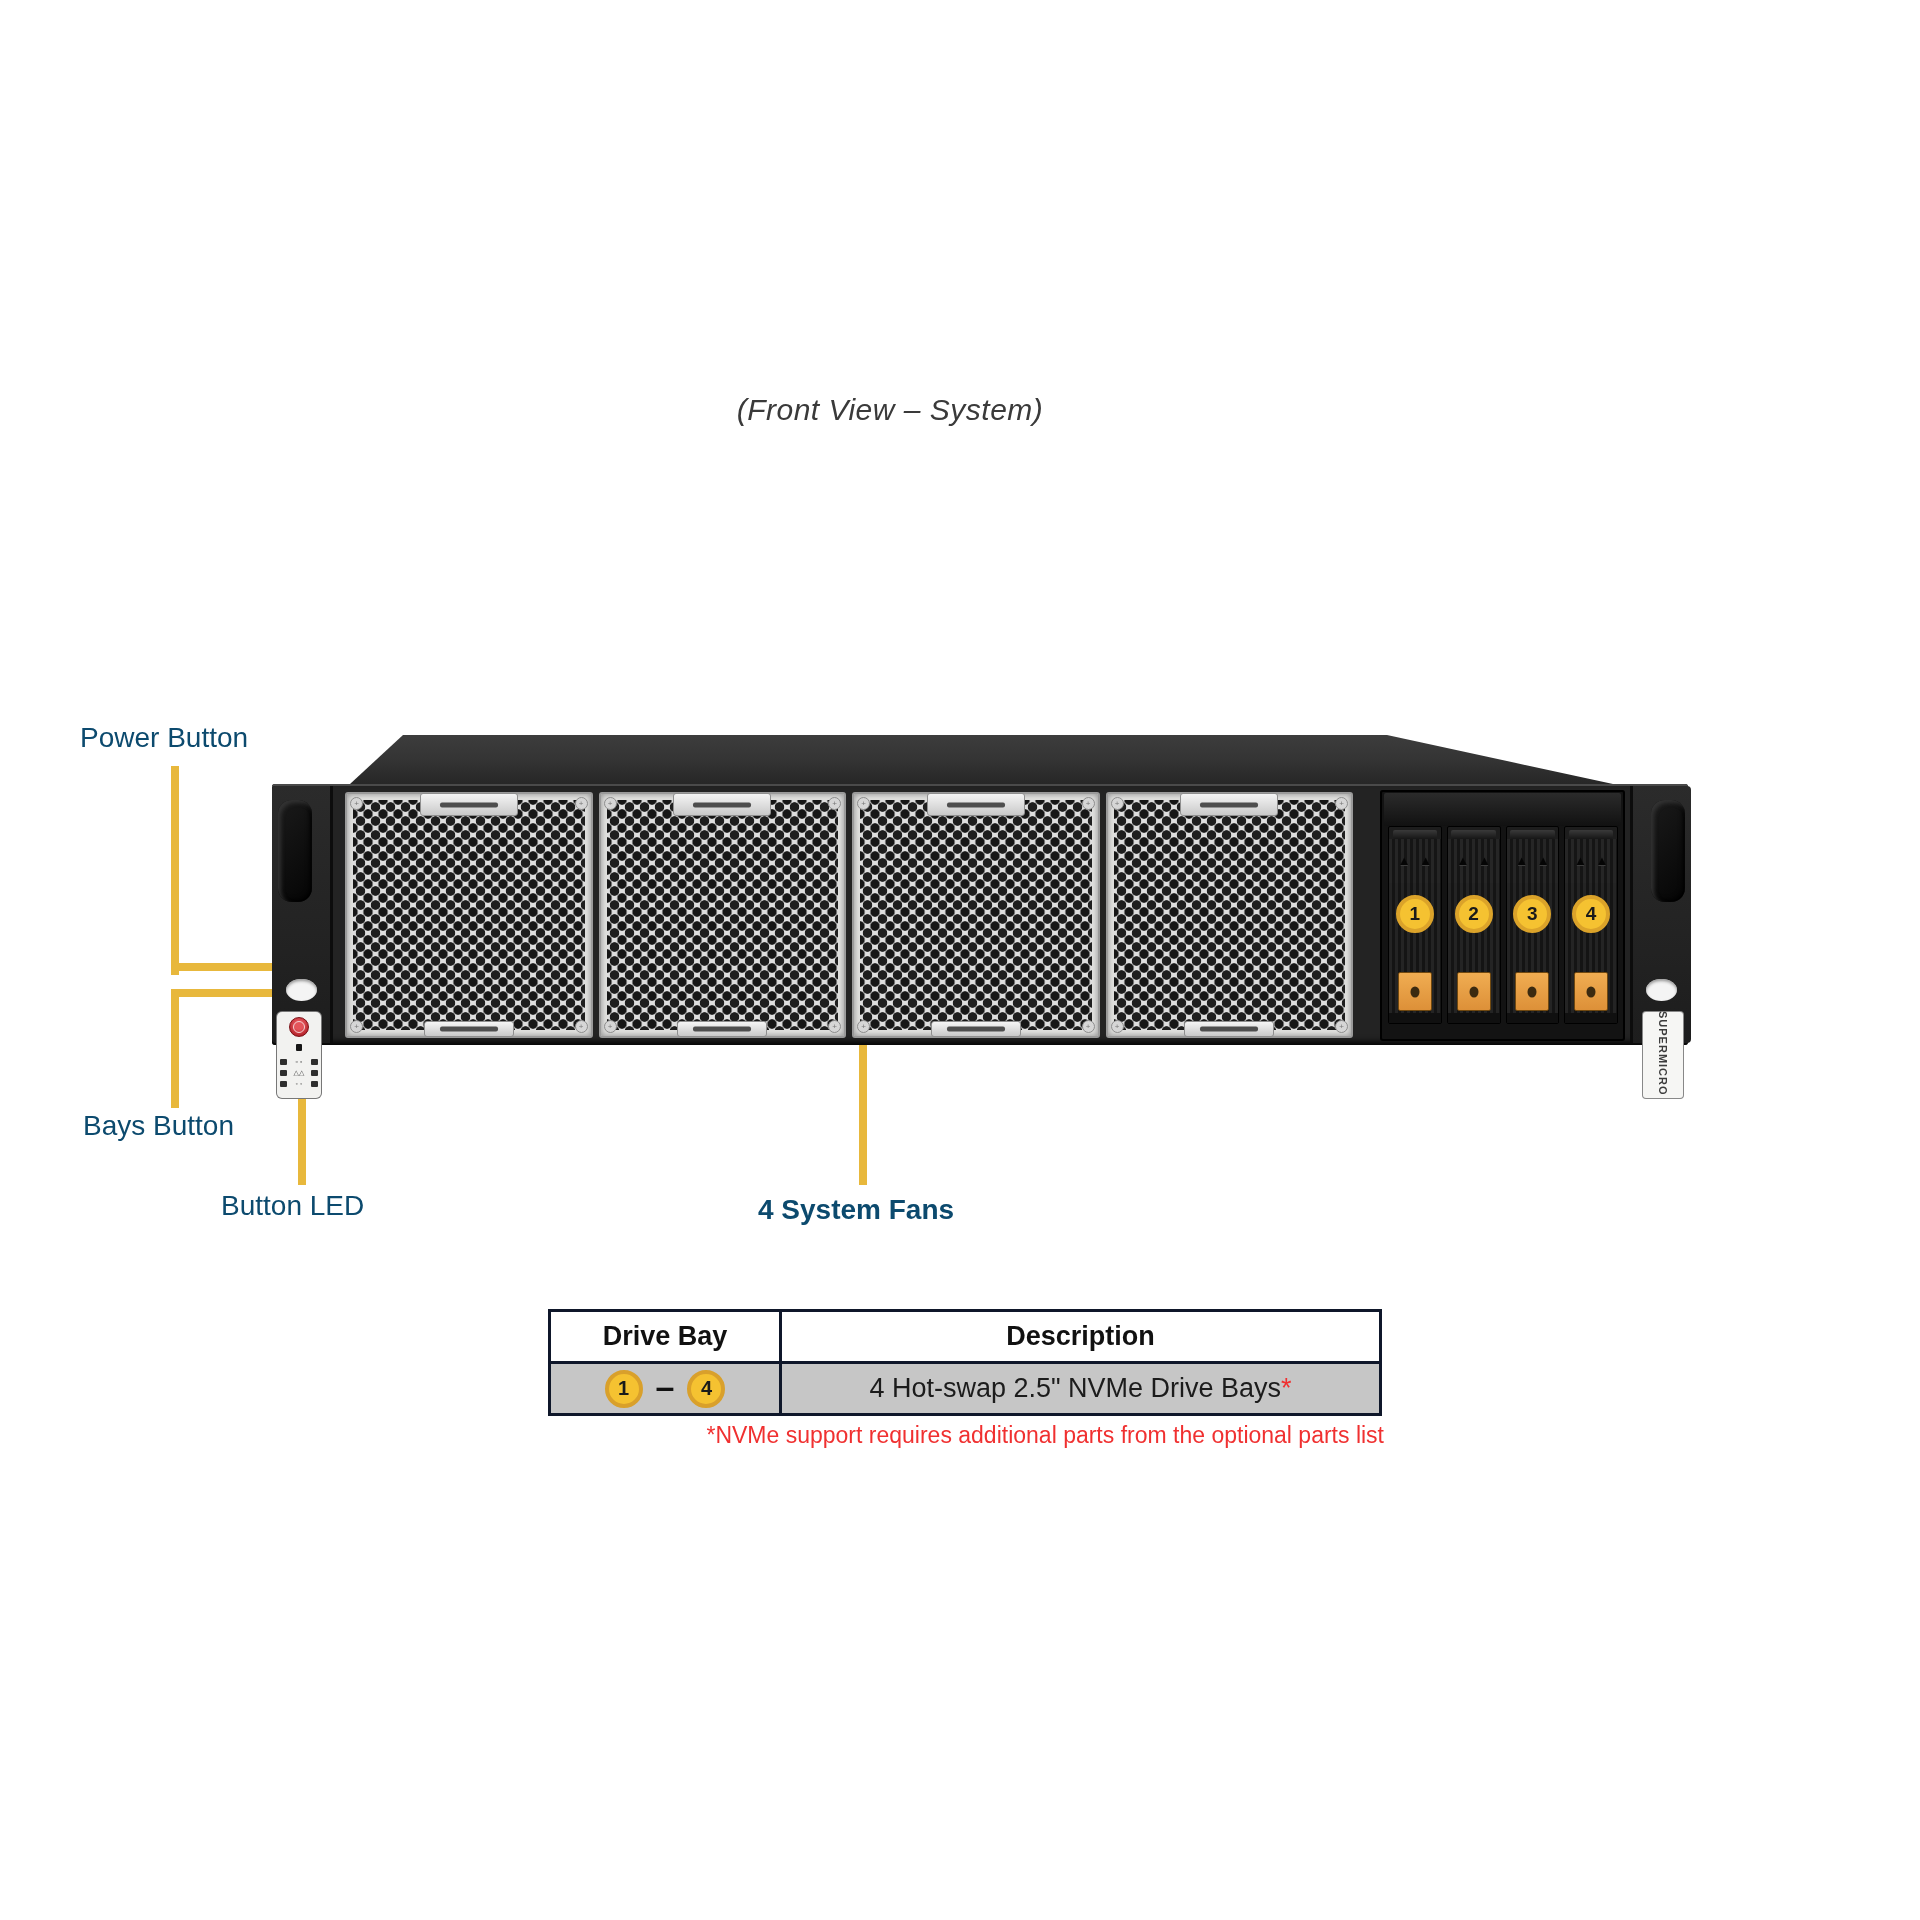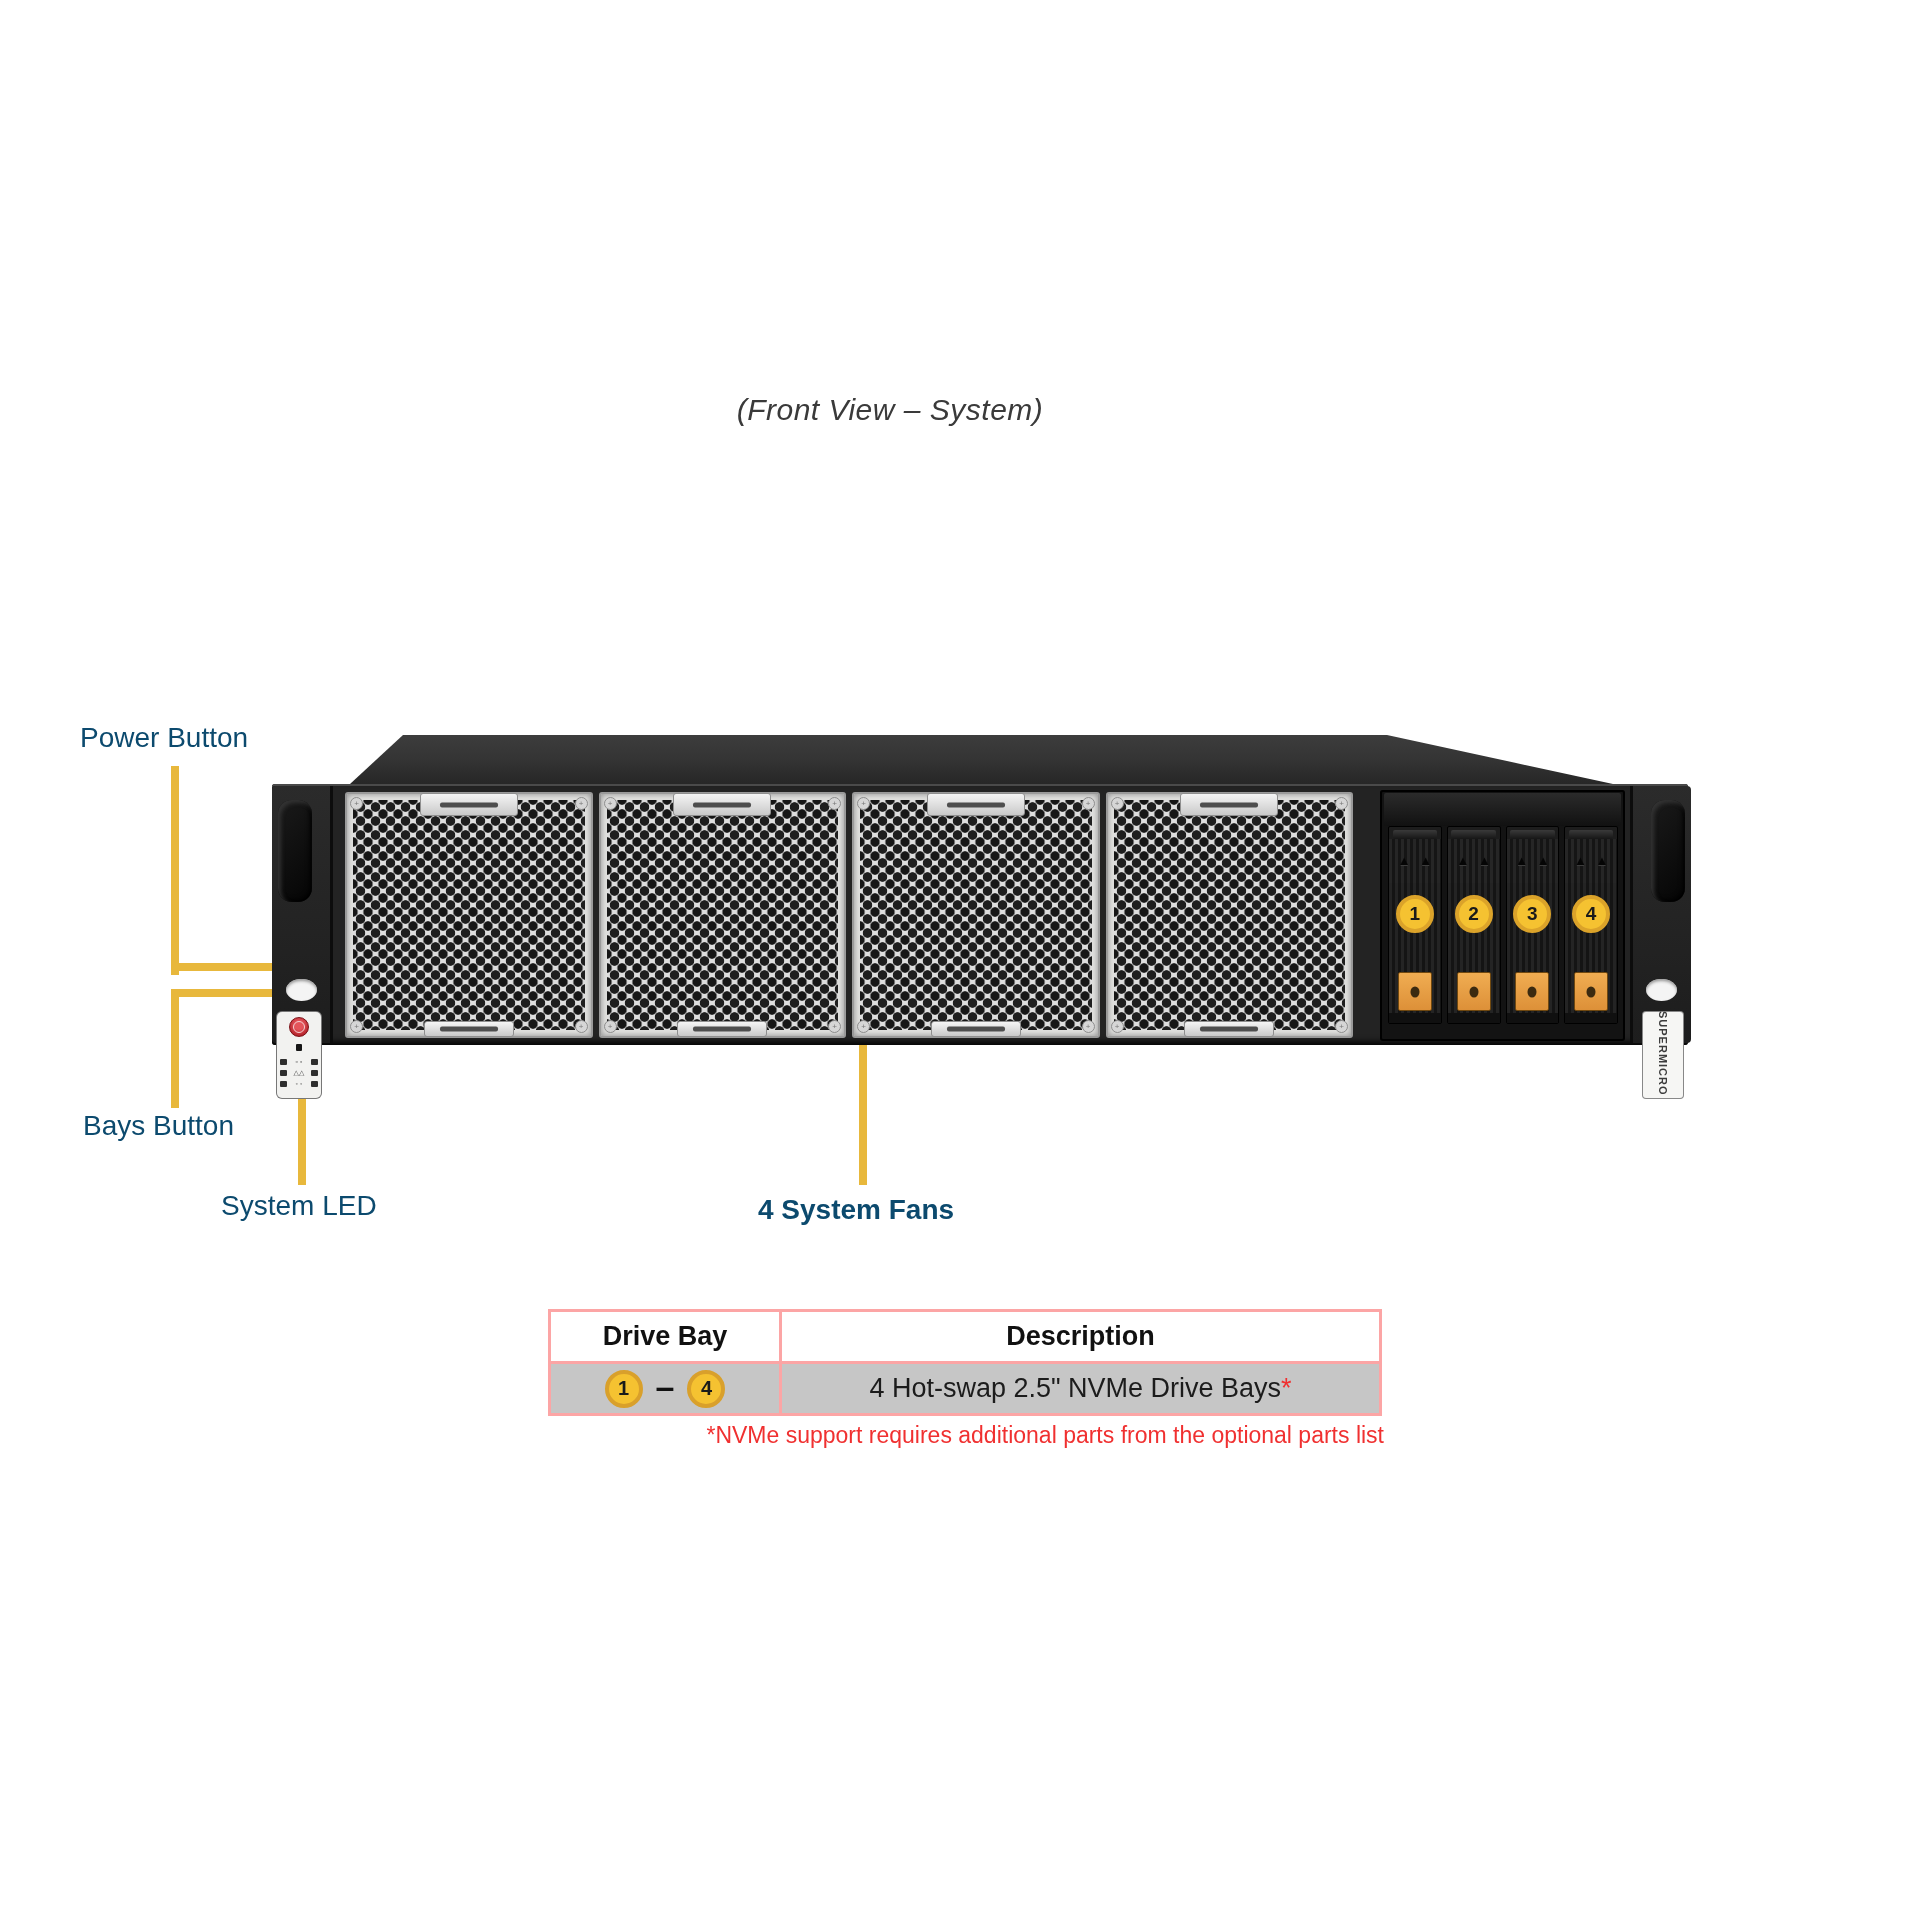--- a/index.html
+++ b/index.html
@@ -158,21 +158,21 @@
     box-shadow:0 0 0 1px #888;display:flex;flex-direction:column;align-items:center;justify-content:center;
   }
   #brand-text{
     writing-mode:vertical-rl;font-size:11px;letter-spacing:1px;color:#3c3c3c;
     font-weight:bold;transform:none;
   }
   #brand-dot{width:9px;height:9px;background:#b5121b;border-radius:50%;margin-top:3px;}
 
   
   #spec-table{left:548px;top:1309px;width:834px;border-collapse:collapse;border:3px solid #1a1a1a;}
-  #spec-table th,#spec-table td{border:3px solid #fca5a5;padding:0;}
+  #spec-table th,#spec-table td{border:3px solid #0f172a;padding:0;}
   #spec-table th{height:49px;font-size:27px;font-weight:bold;background:#ffffff;color:#111;}
   #spec-table td{height:49px;background:#c6c6c6;text-align:center;vertical-align:middle;}
   #col-bay{width:228px;}
   #cell-bay-content{display:flex;align-items:center;justify-content:center;gap:13px;}
   .tbl-circle{
     width:38px;height:38px;border-radius:50%;background:#f5c231;border:4px solid #d9a02b;
     box-sizing:border-box;display:flex;align-items:center;justify-content:center;
     font-size:20px;font-weight:bold;color:#1a1a1a;
   }
   #bay-dash{font-size:34px;font-weight:bold;color:#111;line-height:20px;padding-bottom:6px;}
@@ -183,21 +183,21 @@
     font-size:23px;color:#f03030;
   }
 </style>
 </head>
 <body>
 
 <div class="abs" id="view-title">(Front View – System)</div>
 
 <div class="abs callout-label" id="label-power">Power Button</div>
 <div class="abs callout-label" id="label-reset">Bays Button</div>
-<div class="abs callout-label" id="label-status">System LED</div>
+<div class="abs callout-label" id="label-status">Button LED</div>
 <div class="abs callout-label" id="label-fans">4 System Fans</div>
 
 <div class="abs lead" id="line-power-v"></div>
 <div class="abs lead" id="line-power-h"></div>
 <div class="abs lead" id="line-reset-h"></div>
 <div class="abs lead" id="line-reset-v"></div>
 <div class="abs lead" id="line-status-v"></div>
 <div class="abs lead" id="line-fans-v"></div>
 
 <div class="abs" id="chassis">

